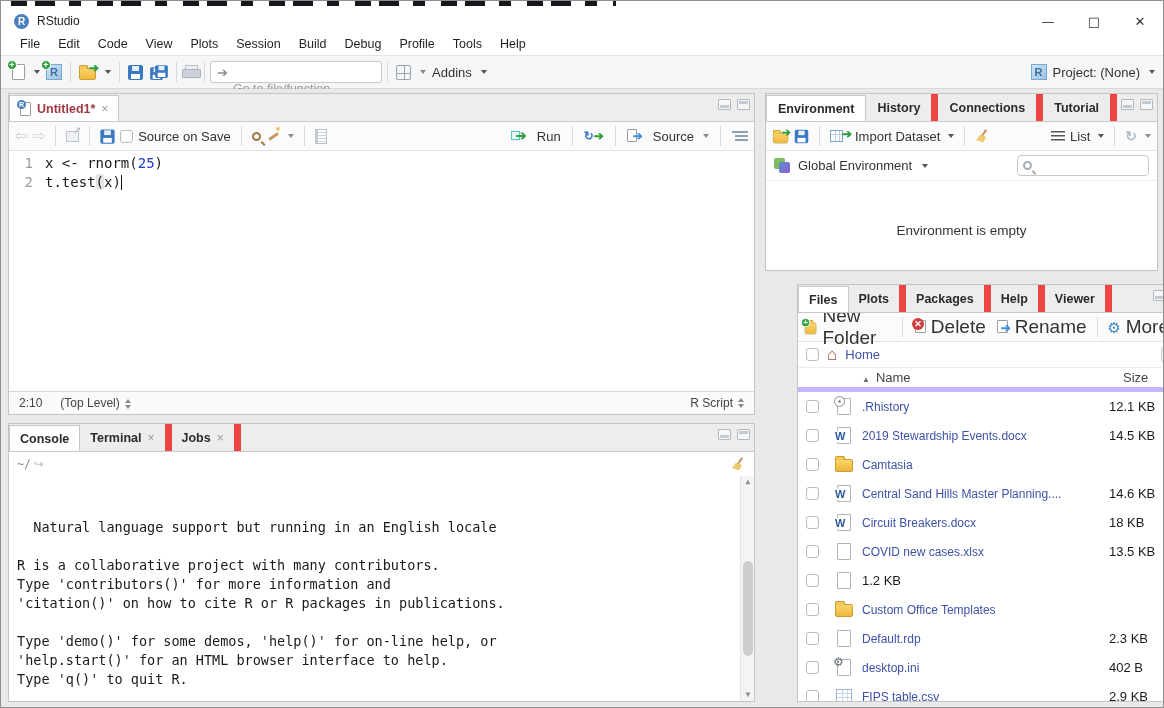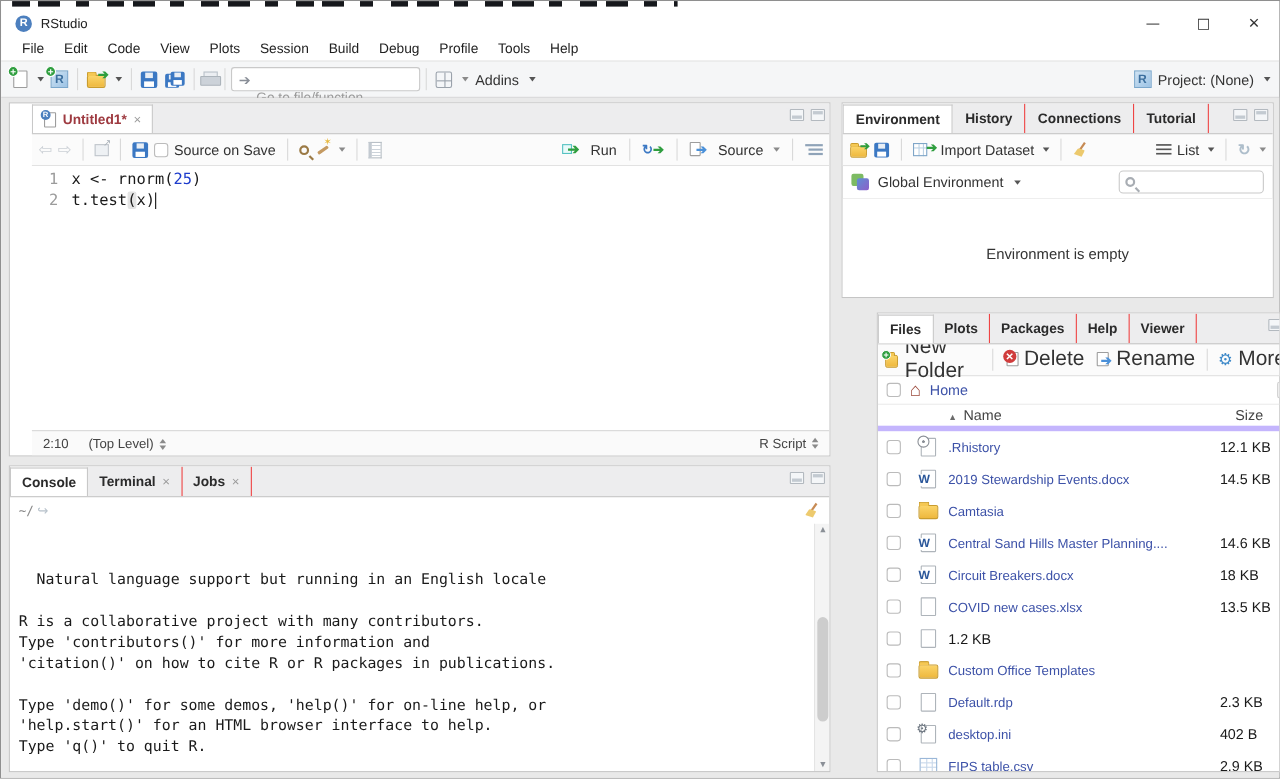--- a/index.html
+++ b/index.html
@@ -53,27 +53,27 @@
   .goto-box .arr { color:#8a8f98; font-size:13px; }
   .goto-box .ph { color:#9a9a9a; font-size:12.5px;margin-top:33px; }
   .grid-icon { display:inline-block; width:15px; height:15px; border:1px solid #9aa2ab; border-radius:2px; background:
      linear-gradient(#9aa2ab,#9aa2ab) 7px 0/1px 15px no-repeat,
      linear-gradient(#9aa2ab,#9aa2ab) 0 7px/15px 1px no-repeat, #f4f6f8; }
   .label { font-size:13px; color:#333; }
 
   
   .workspace { position:absolute; top:88px; left:0; width:1164px; height:620px; background:#e9e9e9; }
   .pane { position:absolute; background:#fff; border:1px solid #c5c5c5; display:flex; flex-direction:column; overflow:hidden; }
-  #source-pane { left:7px; top:4px; width:747px; height:322px;padding-left:20px; }
+  #source-pane { left:7px; top:4px; width:747px; height:322px; }
   #console-pane { left:7px; top:334px; width:747px; height:279px; }
   #environment-pane { left:764px; top:4px; width:393px; height:178px; }
   #files-pane { left:764px; top:195px; width:393px; height:418px;margin-left:32px; }
 
   .tabstrip { position:relative; height:28px; background:#ededee; border-bottom:1px solid #c8c8c8; display:flex; align-items:flex-end; padding-left:0; flex:none; overflow:hidden; }
-  .tab { height:27px; display:flex; align-items:center; padding:0 10px; font-size:12.5px; font-weight:bold; color:#2b2b2b; border-right:1px solid #ef4444; gap:6px; white-space:nowrap; }
+  .tab { height:27px; display:flex; align-items:center; padding:0 10px; font-size:12.5px; font-weight:bold; color:#2b2b2b; border-right:7px solid #ef4444; gap:6px; white-space:nowrap; }
   .tab.active { background:#fff; border:1px solid #c8c8c8; border-bottom:1px solid #fff; margin-bottom:-1px; }
   .tab-close { color:#9a9a9a; font-weight:normal; font-size:12px; }
   .minmax { position:absolute; right:4px; top:5px; display:flex; gap:6px; background:inherit; padding-left:4px; }
   .mm { width:13px; height:11px; border:1px solid #b3b9bf; background:#f4f6f8; position:relative; border-radius:1px; }
   .mm.min::after { content:""; position:absolute; left:1px; right:1px; bottom:1px; height:3px; background:#c3cad1; }
   .mm.max::after { content:""; position:absolute; left:1px; right:1px; top:1px; height:3px; background:#c3cad1; }
 
   .pane-toolbar { height:29px; background:#fbfbfb; border-bottom:1px solid #e2e2e2; display:flex; align-items:center; padding:0 6px; flex:none; gap:5px; }
 
   

